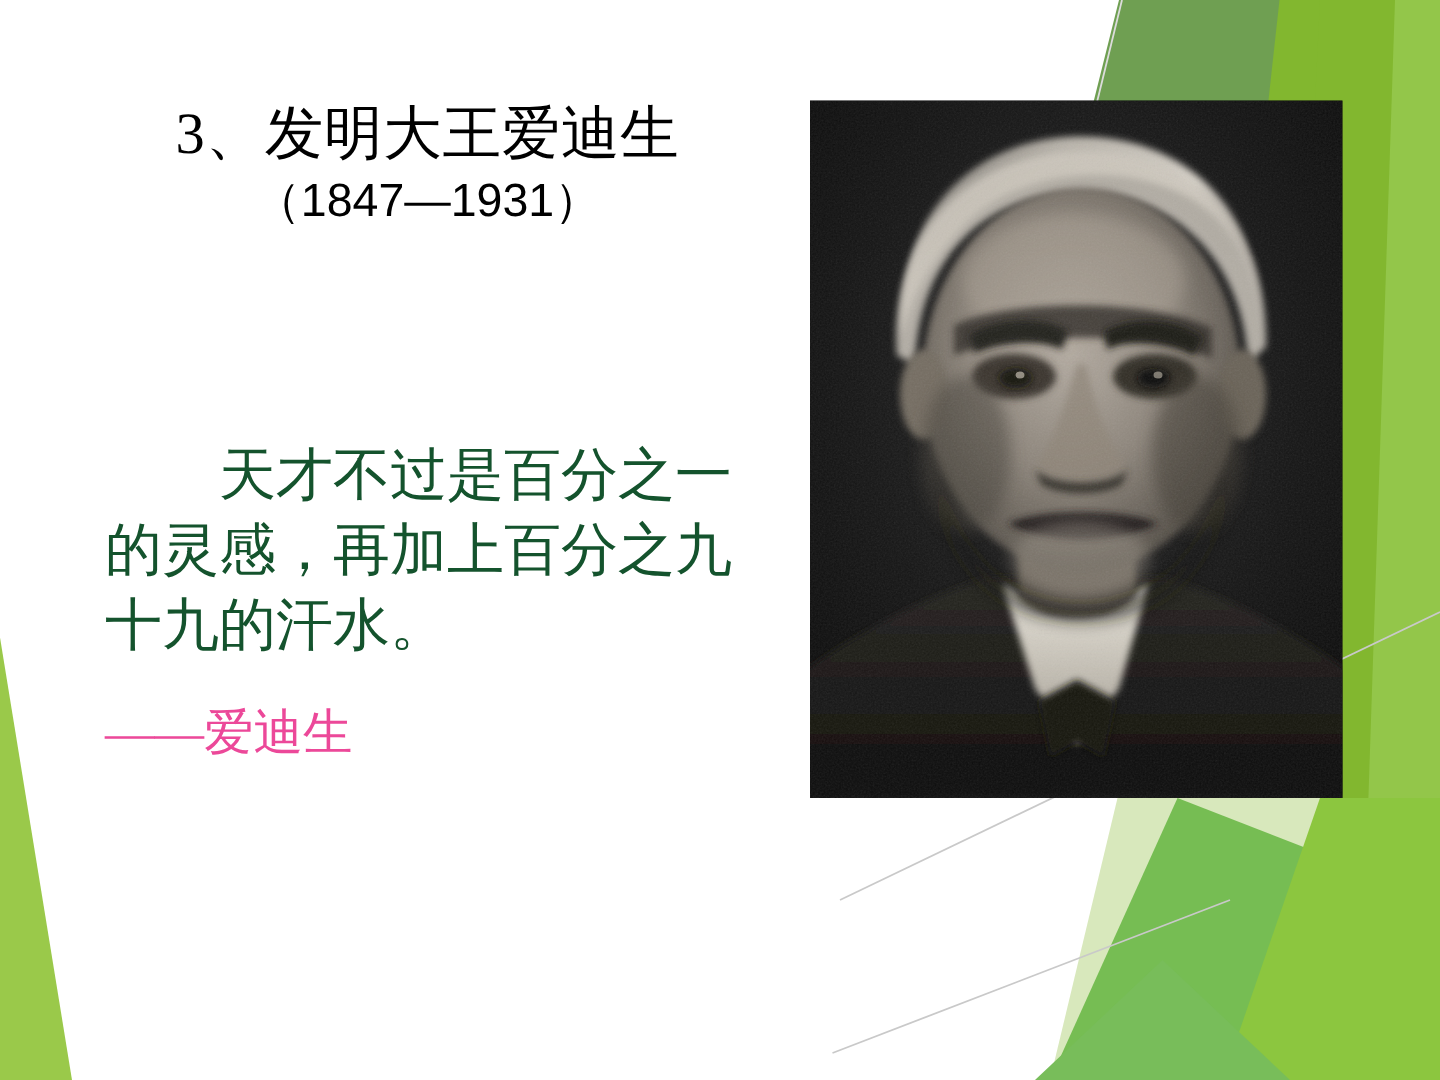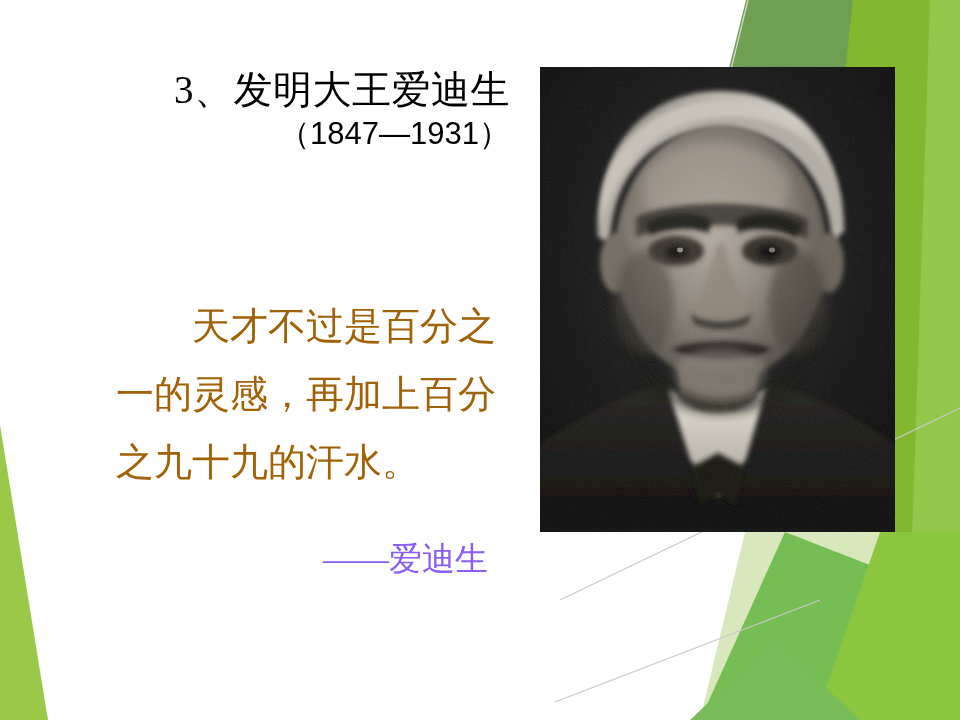--- a/index.html
+++ b/index.html
@@ -29,21 +29,21 @@
     height: 720px;
     pointer-events: none;
   }
 
   
   #title-block {
     position: absolute;
     left: 60px;
     top: 66px;
     width: 450px;
-    text-align: right;
+    text-align: center;
   }
   #title-main {
     font-family: "Liberation Serif", "DejaVu Serif", serif;
     font-size: 39px;
     line-height: 48px;
     color: #000000;
     white-space: nowrap;
     letter-spacing: 0.5px;
   }
   #title-dates {
@@ -58,35 +58,34 @@
   
   #quote-block {
     position: absolute;
     left: 70px;
     top: 292px;
     width: 440px;
   }
   #quote-text {
     font-family: "Liberation Sans", "DejaVu Sans", sans-serif;
     font-size: 38px;
-    line-height: 68px;
-    color: #a16207;
+    line-height: 50px;
+    color: #14532d;
     text-indent: 76px;
     letter-spacing: 0px;
     word-break: break-all;
-    margin-left: 46px;
   }
   #attribution {
-    margin-top: 42px;
-    text-align: right;
+    margin-top: 26px;
+    text-align: left;
     padding-right: 22px;
     font-family: "Liberation Serif", "DejaVu Serif", serif;
     font-size: 33px;
     line-height: 42px;
-    color: #8b5cf6;
+    color: #ec4899;
   }
 
   
   #portrait {
     position: absolute;
     left: 540px;
     top: 67px;
     width: 355px;
     height: 465px;
     overflow: hidden;

